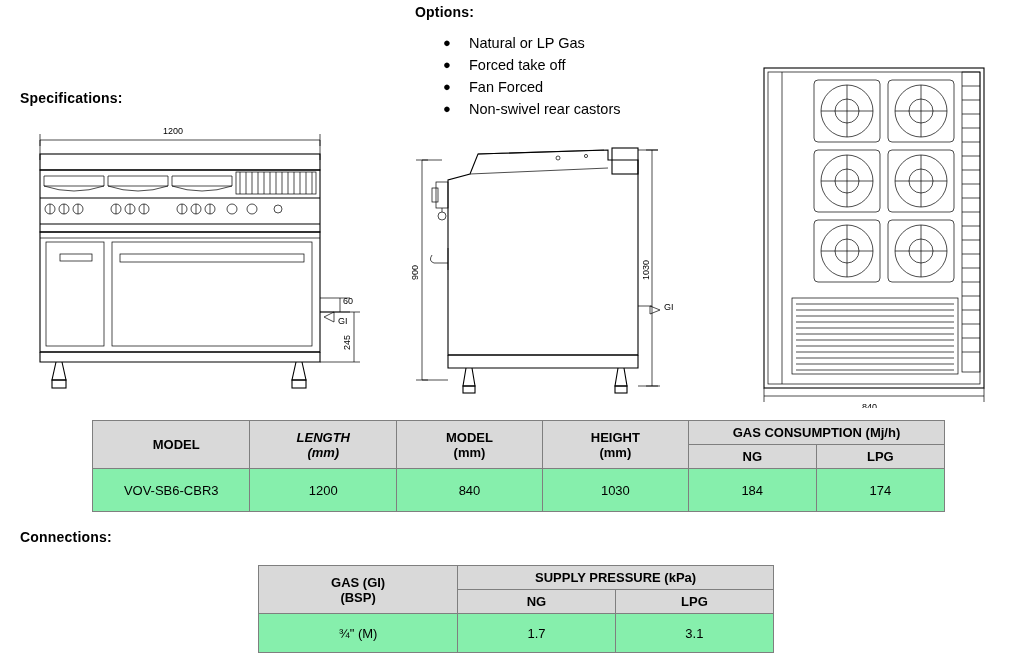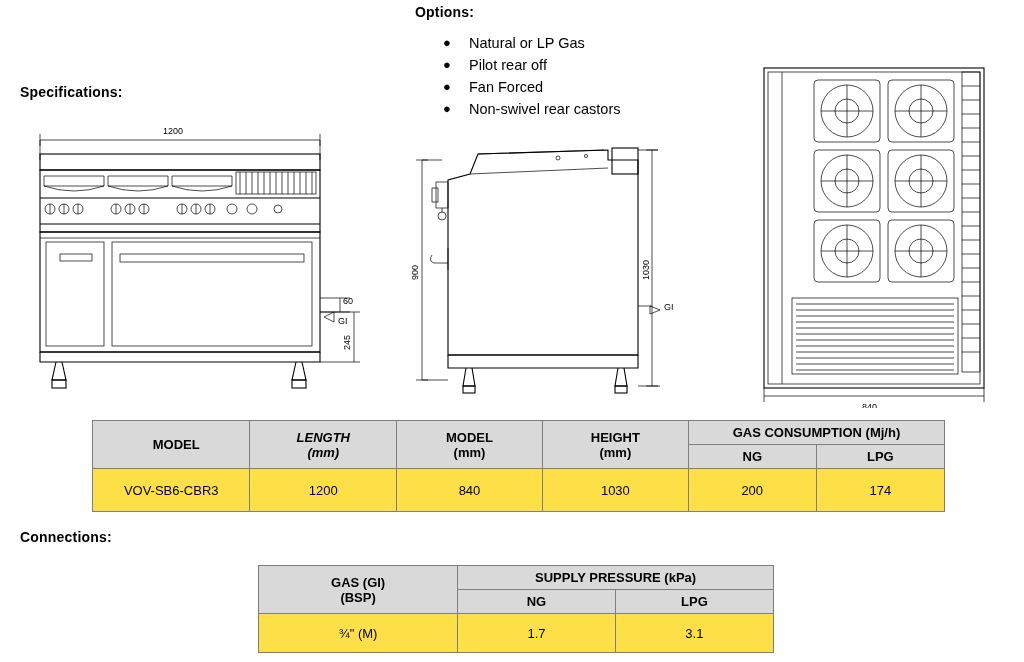--- a/index.html
+++ b/index.html
@@ -21,21 +21,21 @@
     height: 662px;
   }
 
   
   .heading {
     position: absolute;
     font-size: 14px;
     font-weight: bold;
     letter-spacing: 0.2px;
   }
-  #specs-heading { left: 20px; top: 84px; }
+  #specs-heading { left: 20px; top: 90px; }
   #options-heading { left: 415px; top: 4px; }
   #connections-heading { left: 20px; top: 529px; }
 
   
   .options-list {
     position: absolute;
     left: 415px;
     top: 32px;
     margin: 0;
     padding-left: 28px;
@@ -79,21 +79,21 @@
     text-align: center;
     vertical-align: middle;
     padding: 4px 6px;
   }
   thead th {
     background: #d9d9d9;
     font-weight: bold;
     line-height: 15px;
   }
   tbody td {
-    background: #fde047;
+    background: #86efac;
     font-weight: normal;
     height: 34px;
   }
   #spec-table {
     left: 92px;
     top: 420px;
     width: 853px;
   }
   #conn-table {
     left: 258px;
@@ -107,21 +107,21 @@
 <body>
 
 <div class="page">
 
   <div class="heading" id="specs-heading">Specifications:</div>
   <div class="heading" id="options-heading">Options:</div>
   <div class="heading" id="connections-heading">Connections:</div>
 
   <ul class="options-list">
     <li><span class="bullet">●</span><span>Natural or LP Gas</span></li>
-    <li><span class="bullet">●</span><span>Pilot rear off</span></li>
+    <li><span class="bullet">●</span><span>Forced take off</span></li>
     <li><span class="bullet">●</span><span>Fan Forced</span></li>
     <li><span class="bullet">●</span><span>Non-swivel rear castors</span></li>
   </ul>
 
   <div class="drawing" id="front-view" style="left:20px; top:112px;">
     <svg width="350" height="300" viewBox="0 0 350 300">
 
       <line class="ln thin" x1="20" y1="28" x2="300" y2="28"></line>
       <line class="ln thin" x1="20" y1="22" x2="20" y2="34"></line>
       <line class="ln thin" x1="300" y1="22" x2="300" y2="34"></line>
@@ -385,21 +385,21 @@
         <th style="width:128px;">NG</th>
         <th style="width:128px;">LPG</th>
       </tr>
     </thead>
     <tbody>
       <tr>
         <td>VOV-SB6-CBR3</td>
         <td>1200</td>
         <td>840</td>
         <td>1030</td>
-        <td>200</td>
+        <td>184</td>
         <td>174</td>
       </tr>
     </tbody>
   </table>
 
   <table id="conn-table">
     <thead>
       <tr>
         <th rowspan="2" style="width:202px;">
           <div>GAS (GI)</div>

